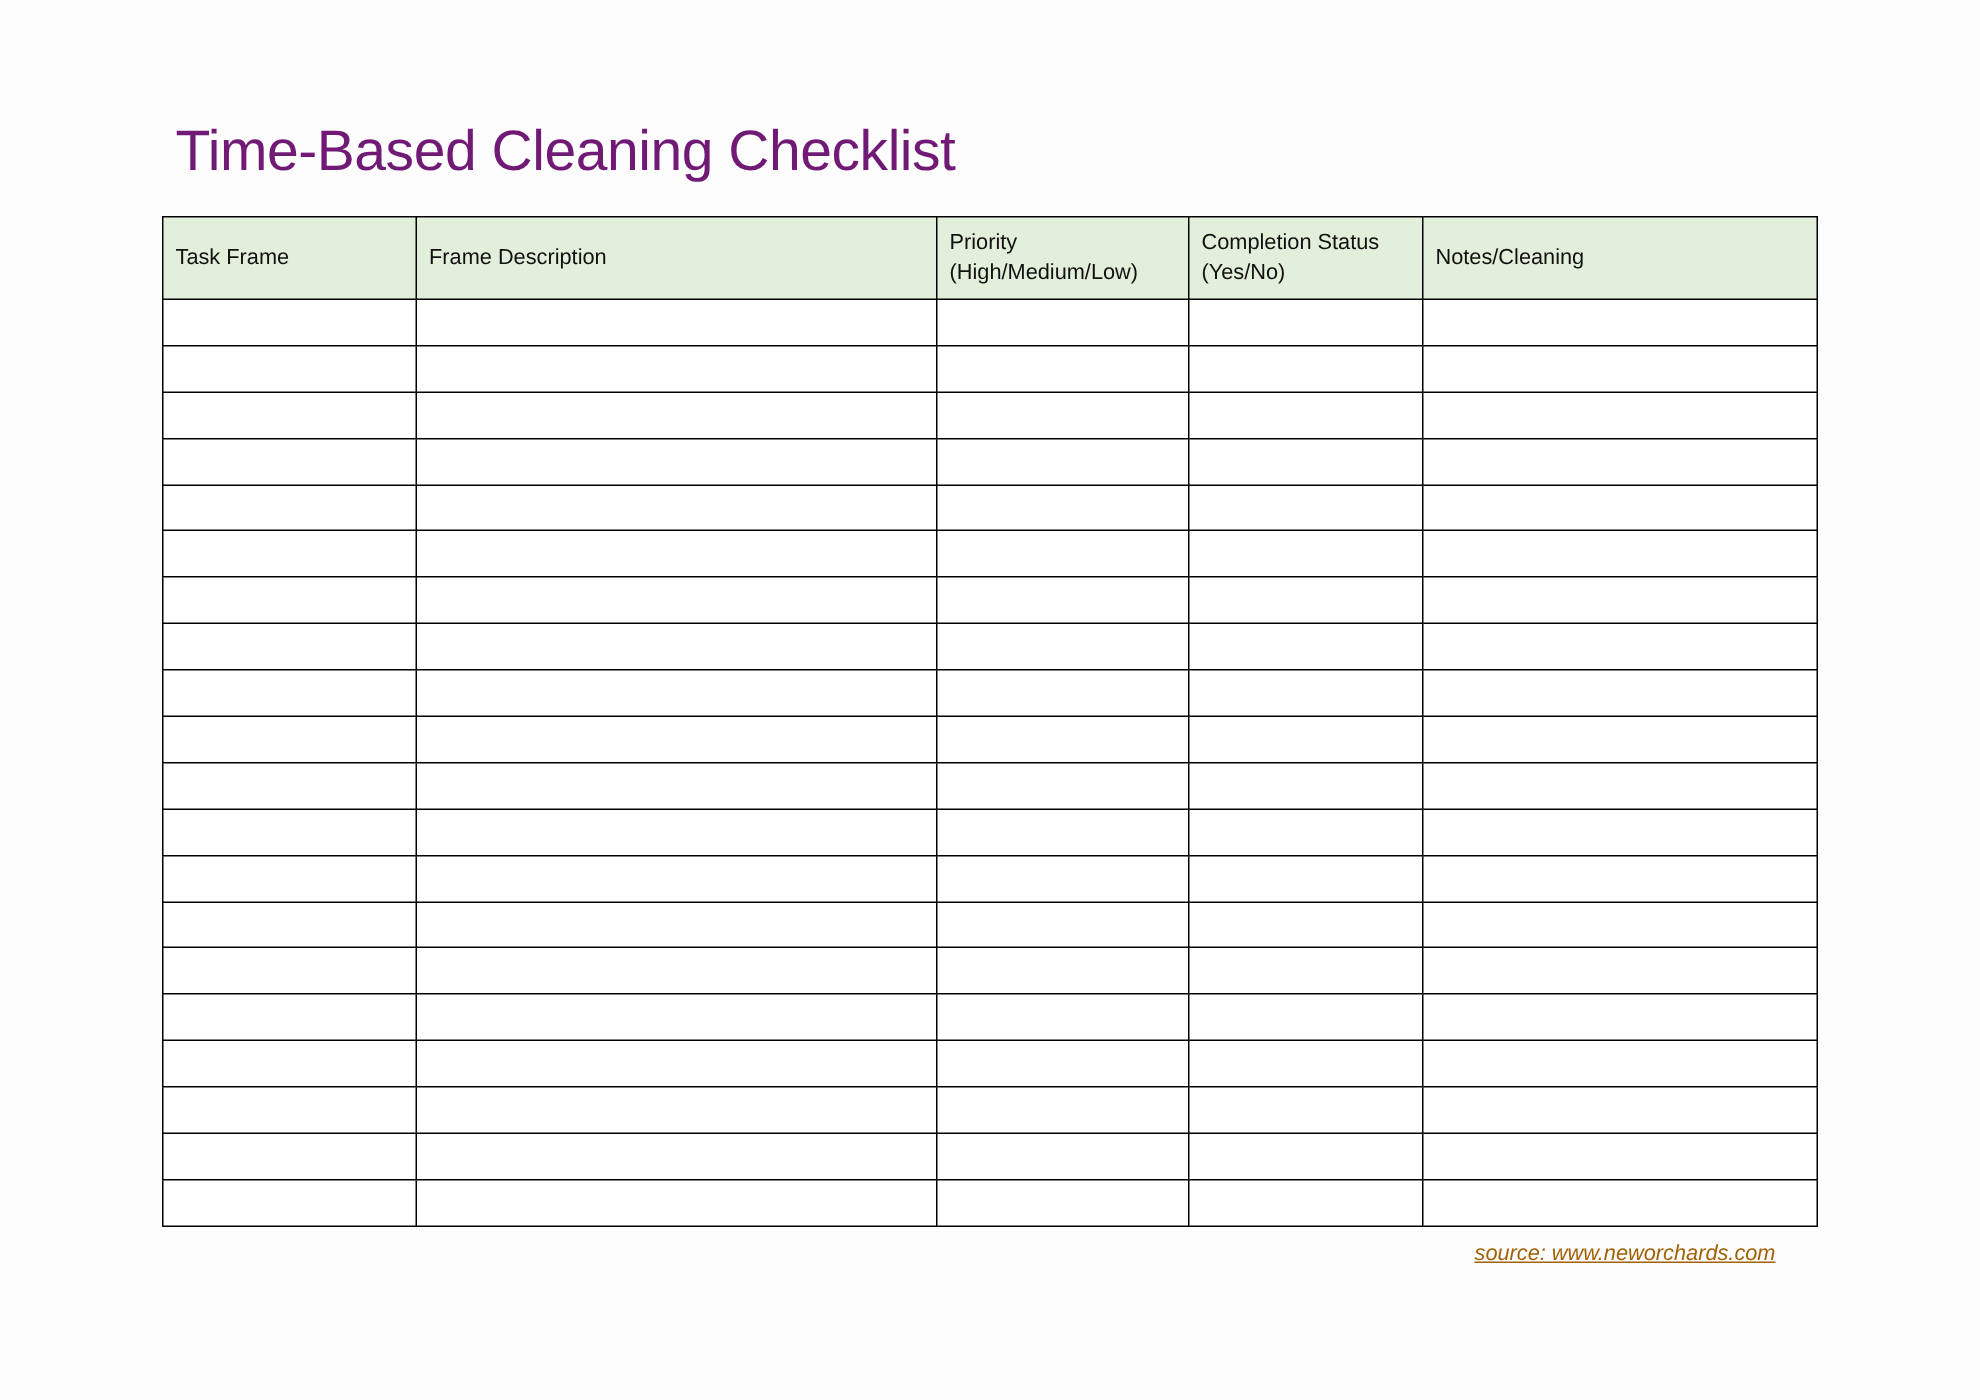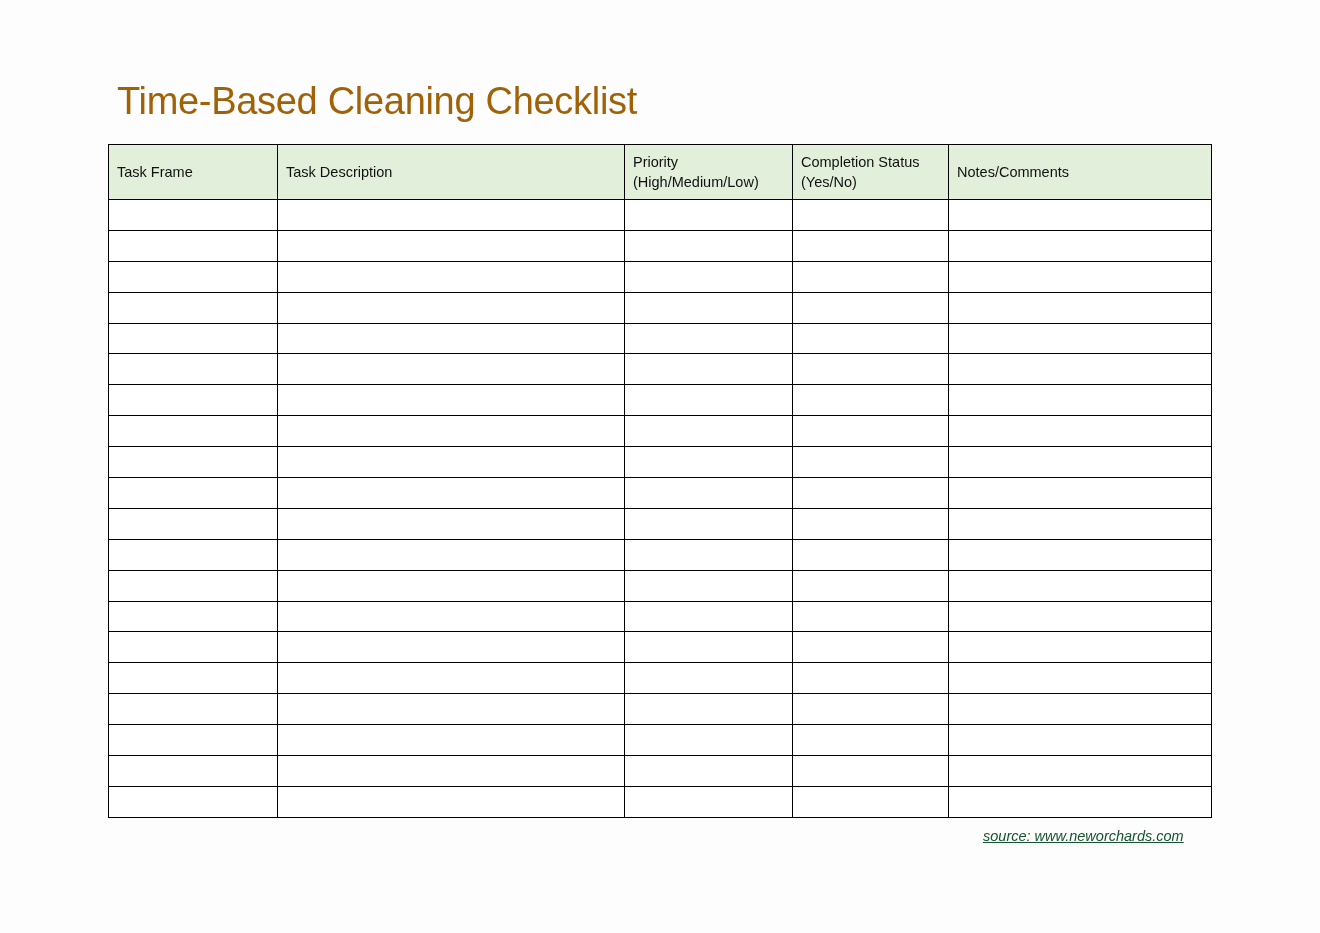--- a/index.html
+++ b/index.html
@@ -1,43 +1,43 @@
 <!DOCTYPE html>
 <html><head>
 <meta charset="utf-8">
 <style>
   html,body{margin:0;padding:0;background:#fdfdfd;}
   body{width:1320px;height:933px;position:relative;font-family:"Liberation Sans",sans-serif;overflow:hidden;}
-  .title{position:absolute;left:117px;top:80px;font-size:38px;color:#a16207;font-family:"Liberation Sans",sans-serif;letter-spacing:-0.3px;}
+  .title{position:absolute;left:117px;top:80px;font-size:38px;color:#701a75;font-family:"Liberation Sans",sans-serif;letter-spacing:-0.3px;}
   table{position:absolute;left:108px;top:144px;border-collapse:collapse;table-layout:fixed;width:1103px;}
   th,td{border:1.3px solid #000;padding:0 8px;}
   th{background:#e2efda;height:54px;text-align:left;font-weight:normal;font-size:14.5px;line-height:20px;color:#111;vertical-align:middle;}
   td{height:29.9px;background:#fff;}
-  .src{position:absolute;left:983px;top:828px;font-size:14.5px;font-style:italic;color:#14532d;text-decoration:underline;text-align:right;}
+  .src{position:absolute;left:983px;top:828px;font-size:14.5px;font-style:italic;color:#a16207;text-decoration:underline;text-align:right;}
 </style>
 </head>
 <body>
 
 <div class="title">Time-Based Cleaning Checklist</div>
 
 <table>
   <colgroup>
     <col style="width:169px">
       <col style="width:347px">
       <col style="width:168px">
       <col style="width:156px">
       <col style="width:263px">
   </colgroup>
   <thead>
     <tr>
       <th>Task Frame</th>
-      <th>Task Description</th>
+      <th>Frame Description</th>
       <th>Priority<br>(High/Medium/Low)</th>
       <th>Completion Status<br>(Yes/No)</th>
-      <th>Notes/Comments</th>
+      <th>Notes/Cleaning</th>
     </tr>
   </thead>
   <tbody id="tbody">
       <tr>
         <td></td>
         <td></td>
         <td></td>
         <td></td>
         <td></td>
       </tr>

